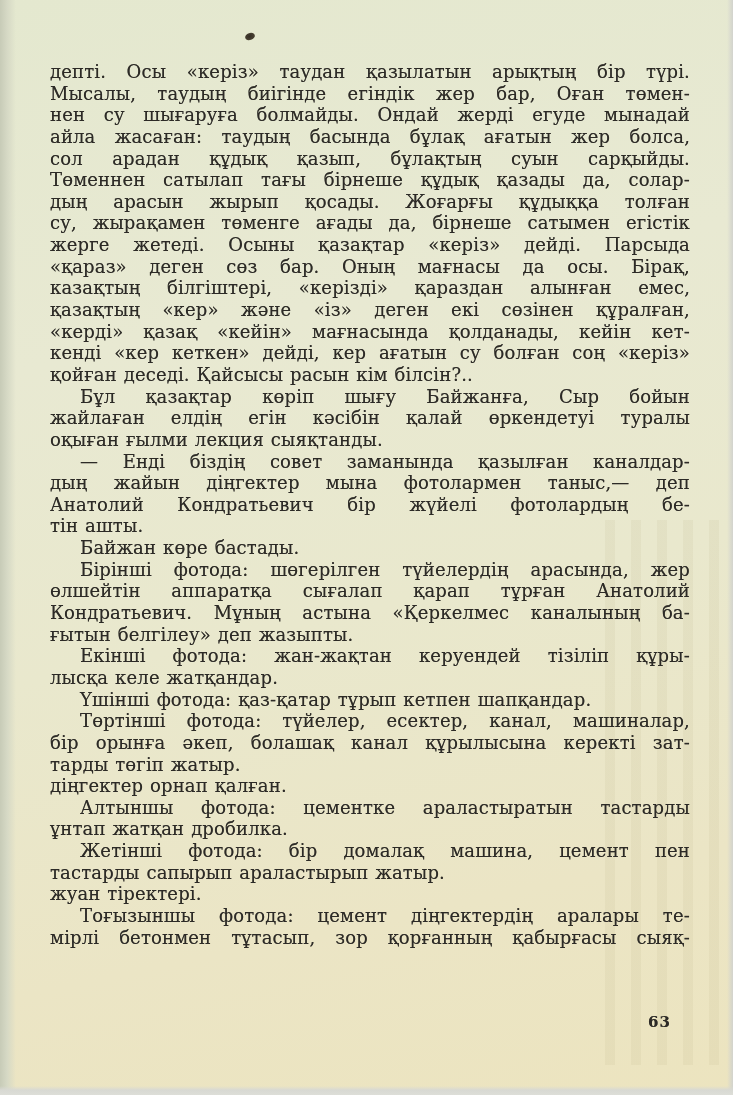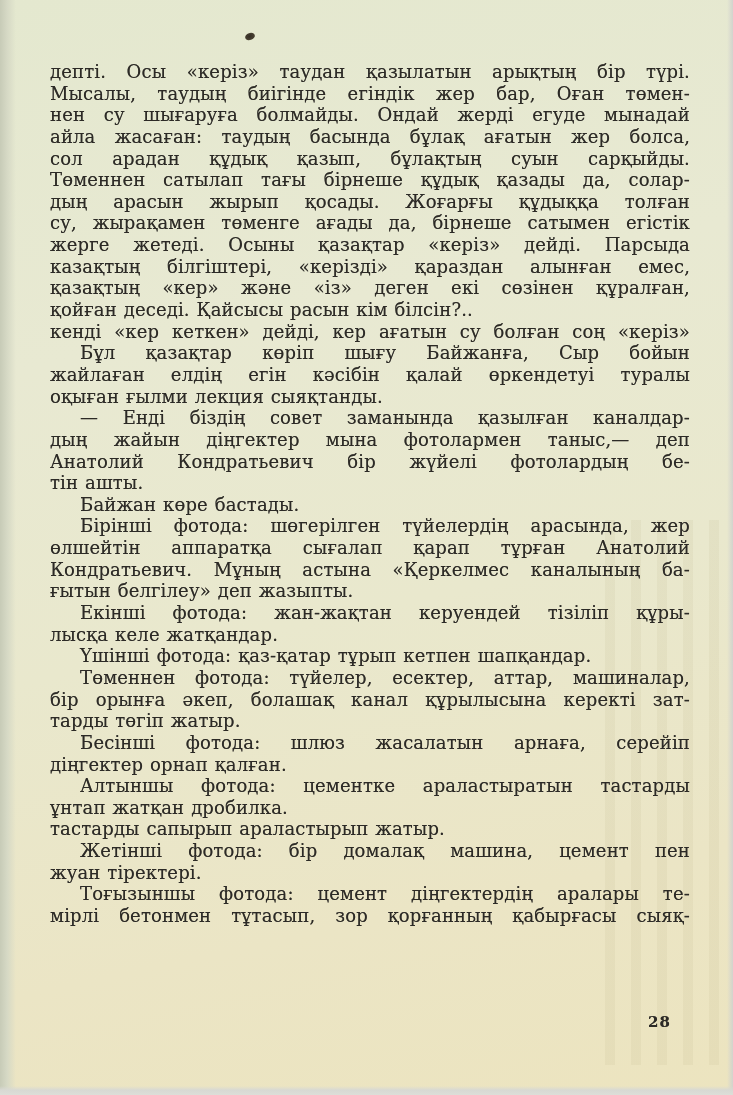--- a/index.html
+++ b/index.html
@@ -83,47 +83,48 @@
   <div class="text-block">
       <div class="line">депті. Осы «керіз» таудан қазылатын арықтың бір түрі.</div>
       <div class="line">Мысалы, таудың биігінде егіндік жер бар, Оған төмен-</div>
       <div class="line">нен су шығаруға болмайды. Ондай жерді егуде мынадай</div>
       <div class="line">айла жасаған: таудың басында бұлақ ағатын жер болса,</div>
       <div class="line">сол арадан құдық қазып, бұлақтың суын сарқыйды.</div>
       <div class="line">Төменнен сатылап тағы бірнеше құдық қазады да, солар-</div>
       <div class="line">дың арасын жырып қосады. Жоғарғы құдыққа толған</div>
       <div class="line">су, жырақамен төменге ағады да, бірнеше сатымен егістік</div>
       <div class="line">жерге жетеді. Осыны қазақтар «керіз» дейді. Парсыда</div>
+      <div class="line">«қараз» деген сөз бар. Оның мағнасы да осы. Бірақ,</div>
       <div class="line">казақтың білгіштері, «керізді» қараздан алынған емес,</div>
       <div class="line">қазақтың «кер» және «із» деген екі сөзінен құралған,</div>
+      <div class="line">«керді» қазақ «кейін» мағнасында қолданады, кейін кет-</div>
+      <div class="line">кенді «кер кеткен» дейді, кер ағатын су болған соң «керіз»</div>
       <div class="line end">қойған деседі. Қайсысы расын кім білсін?..</div>
-      <div class="line">кенді «кер кеткен» дейді, кер ағатын су болған соң «керіз»</div>
       <div class="line indent">Бұл қазақтар көріп шығу Байжанға, Сыр бойын</div>
       <div class="line">жайлаған елдің егін кәсібін қалай өркендетуі туралы</div>
       <div class="line end">оқыған ғылми лекция сыяқтанды.</div>
       <div class="line indent">— Енді біздің совет заманында қазылған каналдар-</div>
       <div class="line">дың жайын діңгектер мына фотолармен таныс,— деп</div>
       <div class="line">Анатолий Кондратьевич бір жүйелі фотолардың бе-</div>
       <div class="line end">тін ашты.</div>
       <div class="line indent end">Байжан көре бастады.</div>
       <div class="line indent">Бірінші фотода: шөгерілген түйелердің арасында, жер</div>
       <div class="line">өлшейтін аппаратқа сығалап қарап тұрған Анатолий</div>
       <div class="line">Кондратьевич. Мұның астына «Қеркелмес каналының ба-</div>
       <div class="line end">ғытын белгілеу» деп жазыпты.</div>
       <div class="line indent">Екінші фотода: жан-жақтан керуендей тізіліп құры-</div>
       <div class="line end">лысқа келе жатқандар.</div>
       <div class="line indent end">Үшінші фотода: қаз-қатар тұрып кетпен шапқандар.</div>
-      <div class="line indent">Төменнен фотода: түйелер, есектер, аттар, машиналар,</div>
+      <div class="line indent">Төртінші фотода: түйелер, есектер, канал, машиналар,</div>
       <div class="line">бір орынға әкеп, болашақ канал құрылысына керекті зат-</div>
       <div class="line end">тарды төгіп жатыр.</div>
-      <div class="line indent">Бесінші фотода: шлюз жасалатын арнаға, серейіп</div>
       <div class="line end">діңгектер орнап қалған.</div>
       <div class="line indent">Алтыншы фотода: цементке араластыратын тастарды</div>
       <div class="line end">ұнтап жатқан дробилка.</div>
+      <div class="line indent">Жетінші фотода: бір домалақ машина, цемент пен</div>
       <div class="line end">тастарды сапырып араластырып жатыр.</div>
-      <div class="line indent">Жетінші фотода: бір домалақ машина, цемент пен</div>
       <div class="line end">жуан тіректері.</div>
       <div class="line indent">Тоғызыншы фотода: цемент діңгектердің аралары те-</div>
       <div class="line">мірлі бетонмен тұтасып, зор қорғанның қабырғасы сыяқ-</div>
     </div>
-  <div class="page-number">28</div>
+  <div class="page-number">63</div>
   <div class="edge-bottom"></div>
 </div>
 
 </body></html>

